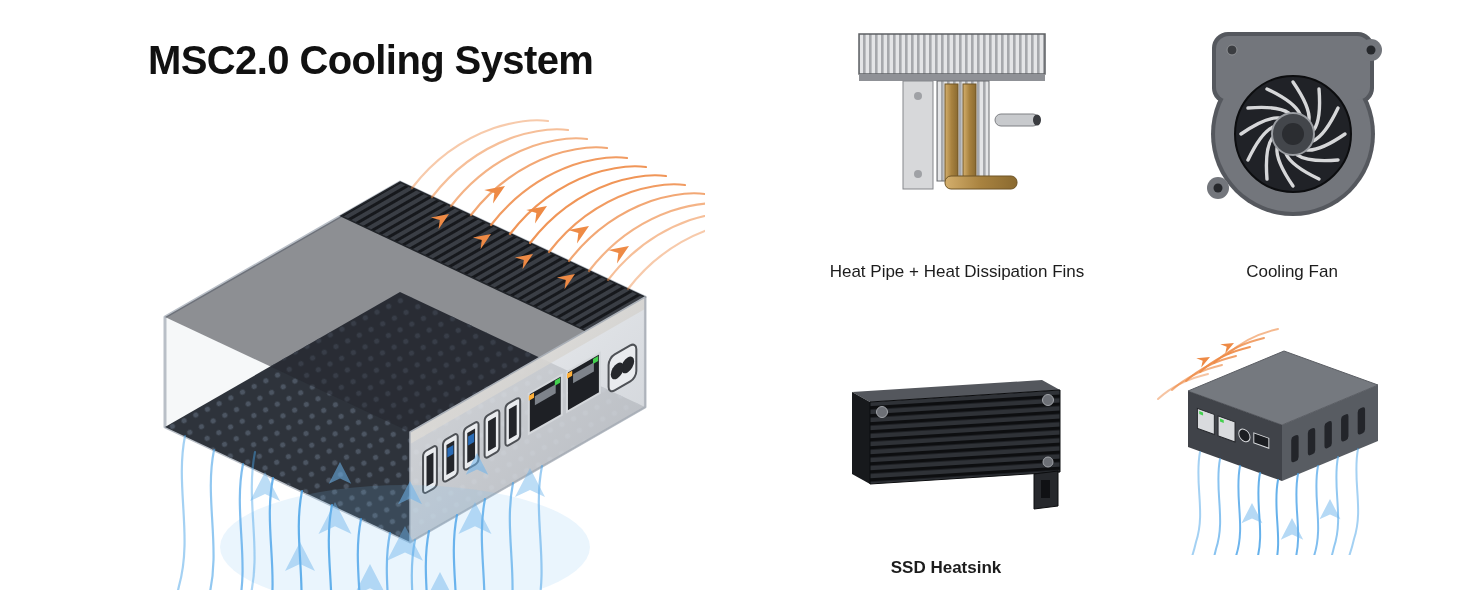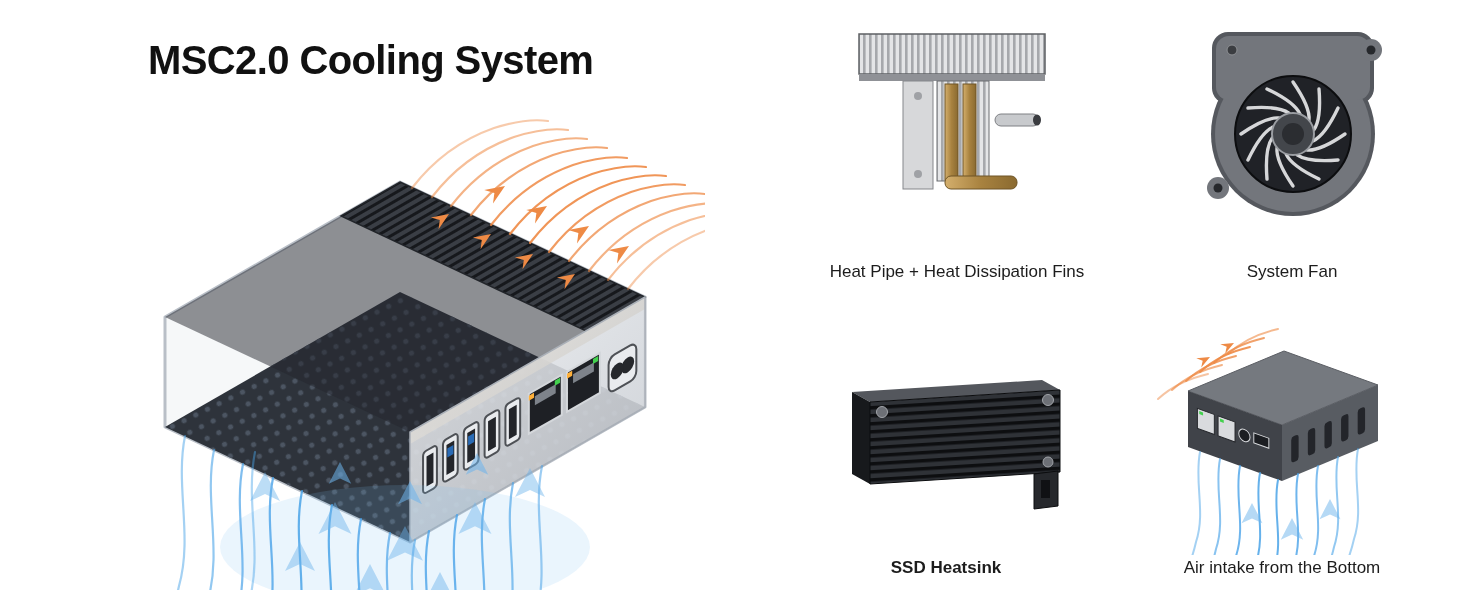--- a/index.html
+++ b/index.html
@@ -218,21 +218,21 @@
       <path d="M95,62 C 106,78 112,90 111,100" transform="rotate(210,95,114)"></path>
       <path d="M95,62 C 106,78 112,90 111,100" transform="rotate(240,95,114)"></path>
       <path d="M95,62 C 106,78 112,90 111,100" transform="rotate(270,95,114)"></path>
       <path d="M95,62 C 106,78 112,90 111,100" transform="rotate(300,95,114)"></path>
       <path d="M95,62 C 106,78 112,90 111,100" transform="rotate(330,95,114)"></path>
     </g>
     <circle cx="95" cy="114" r="21" fill="#43464b" stroke="#9a9da2" stroke-width="2"></circle>
     <circle cx="95" cy="114" r="11" fill="#2b2d31"></circle>
     <circle cx="34" cy="30" r="5" fill="#3b3d41" stroke="#8e9094"></circle>
   </svg>
-  <div class="caption" style="left:1292px; top:262px;">System Fan</div>
+  <div class="caption" style="left:1292px; top:262px;">Cooling Fan</div>
 
   <svg class="fig" style="left:838px; top:368px;" width="235" height="150" viewBox="0 0 235 150">
     <defs>
       <pattern id="ribs" width="8" height="8" patternUnits="userSpaceOnUse" patternTransform="rotate(-3.5)">
         <rect width="8" height="8" fill="#2f3237"></rect>
         <rect width="8" height="3.5" fill="#0d0e10"></rect>
       </pattern>
     </defs>
     <polygon points="14,24 204,12 222,22 32,34" fill="#54575d"></polygon>
     <polygon points="14,24 32,34 32,116 14,106" fill="#17191c"></polygon>
@@ -299,15 +299,14 @@
       <use href="#bflow2" transform="translate(166,141)" opacity="0.7"></use>
       <use href="#bflow2" transform="translate(186,132)" opacity="0.6"></use>
       <use href="#bflow2" transform="translate(206,124)" opacity="0.5"></use>
     </g>
     <g fill="#6db4ec" opacity="0.5">
       <use href="#barrow" transform="translate(100,192) scale(0.7)"></use>
       <use href="#barrow" transform="translate(140,208) scale(0.75)"></use>
       <use href="#barrow" transform="translate(178,188) scale(0.7)"></use>
     </g>
   </svg>
-  <div class="caption" style="left:1282px; top:558px;">Air intake from the Bottom</div>
 
 </div>
 
 </body></html>

